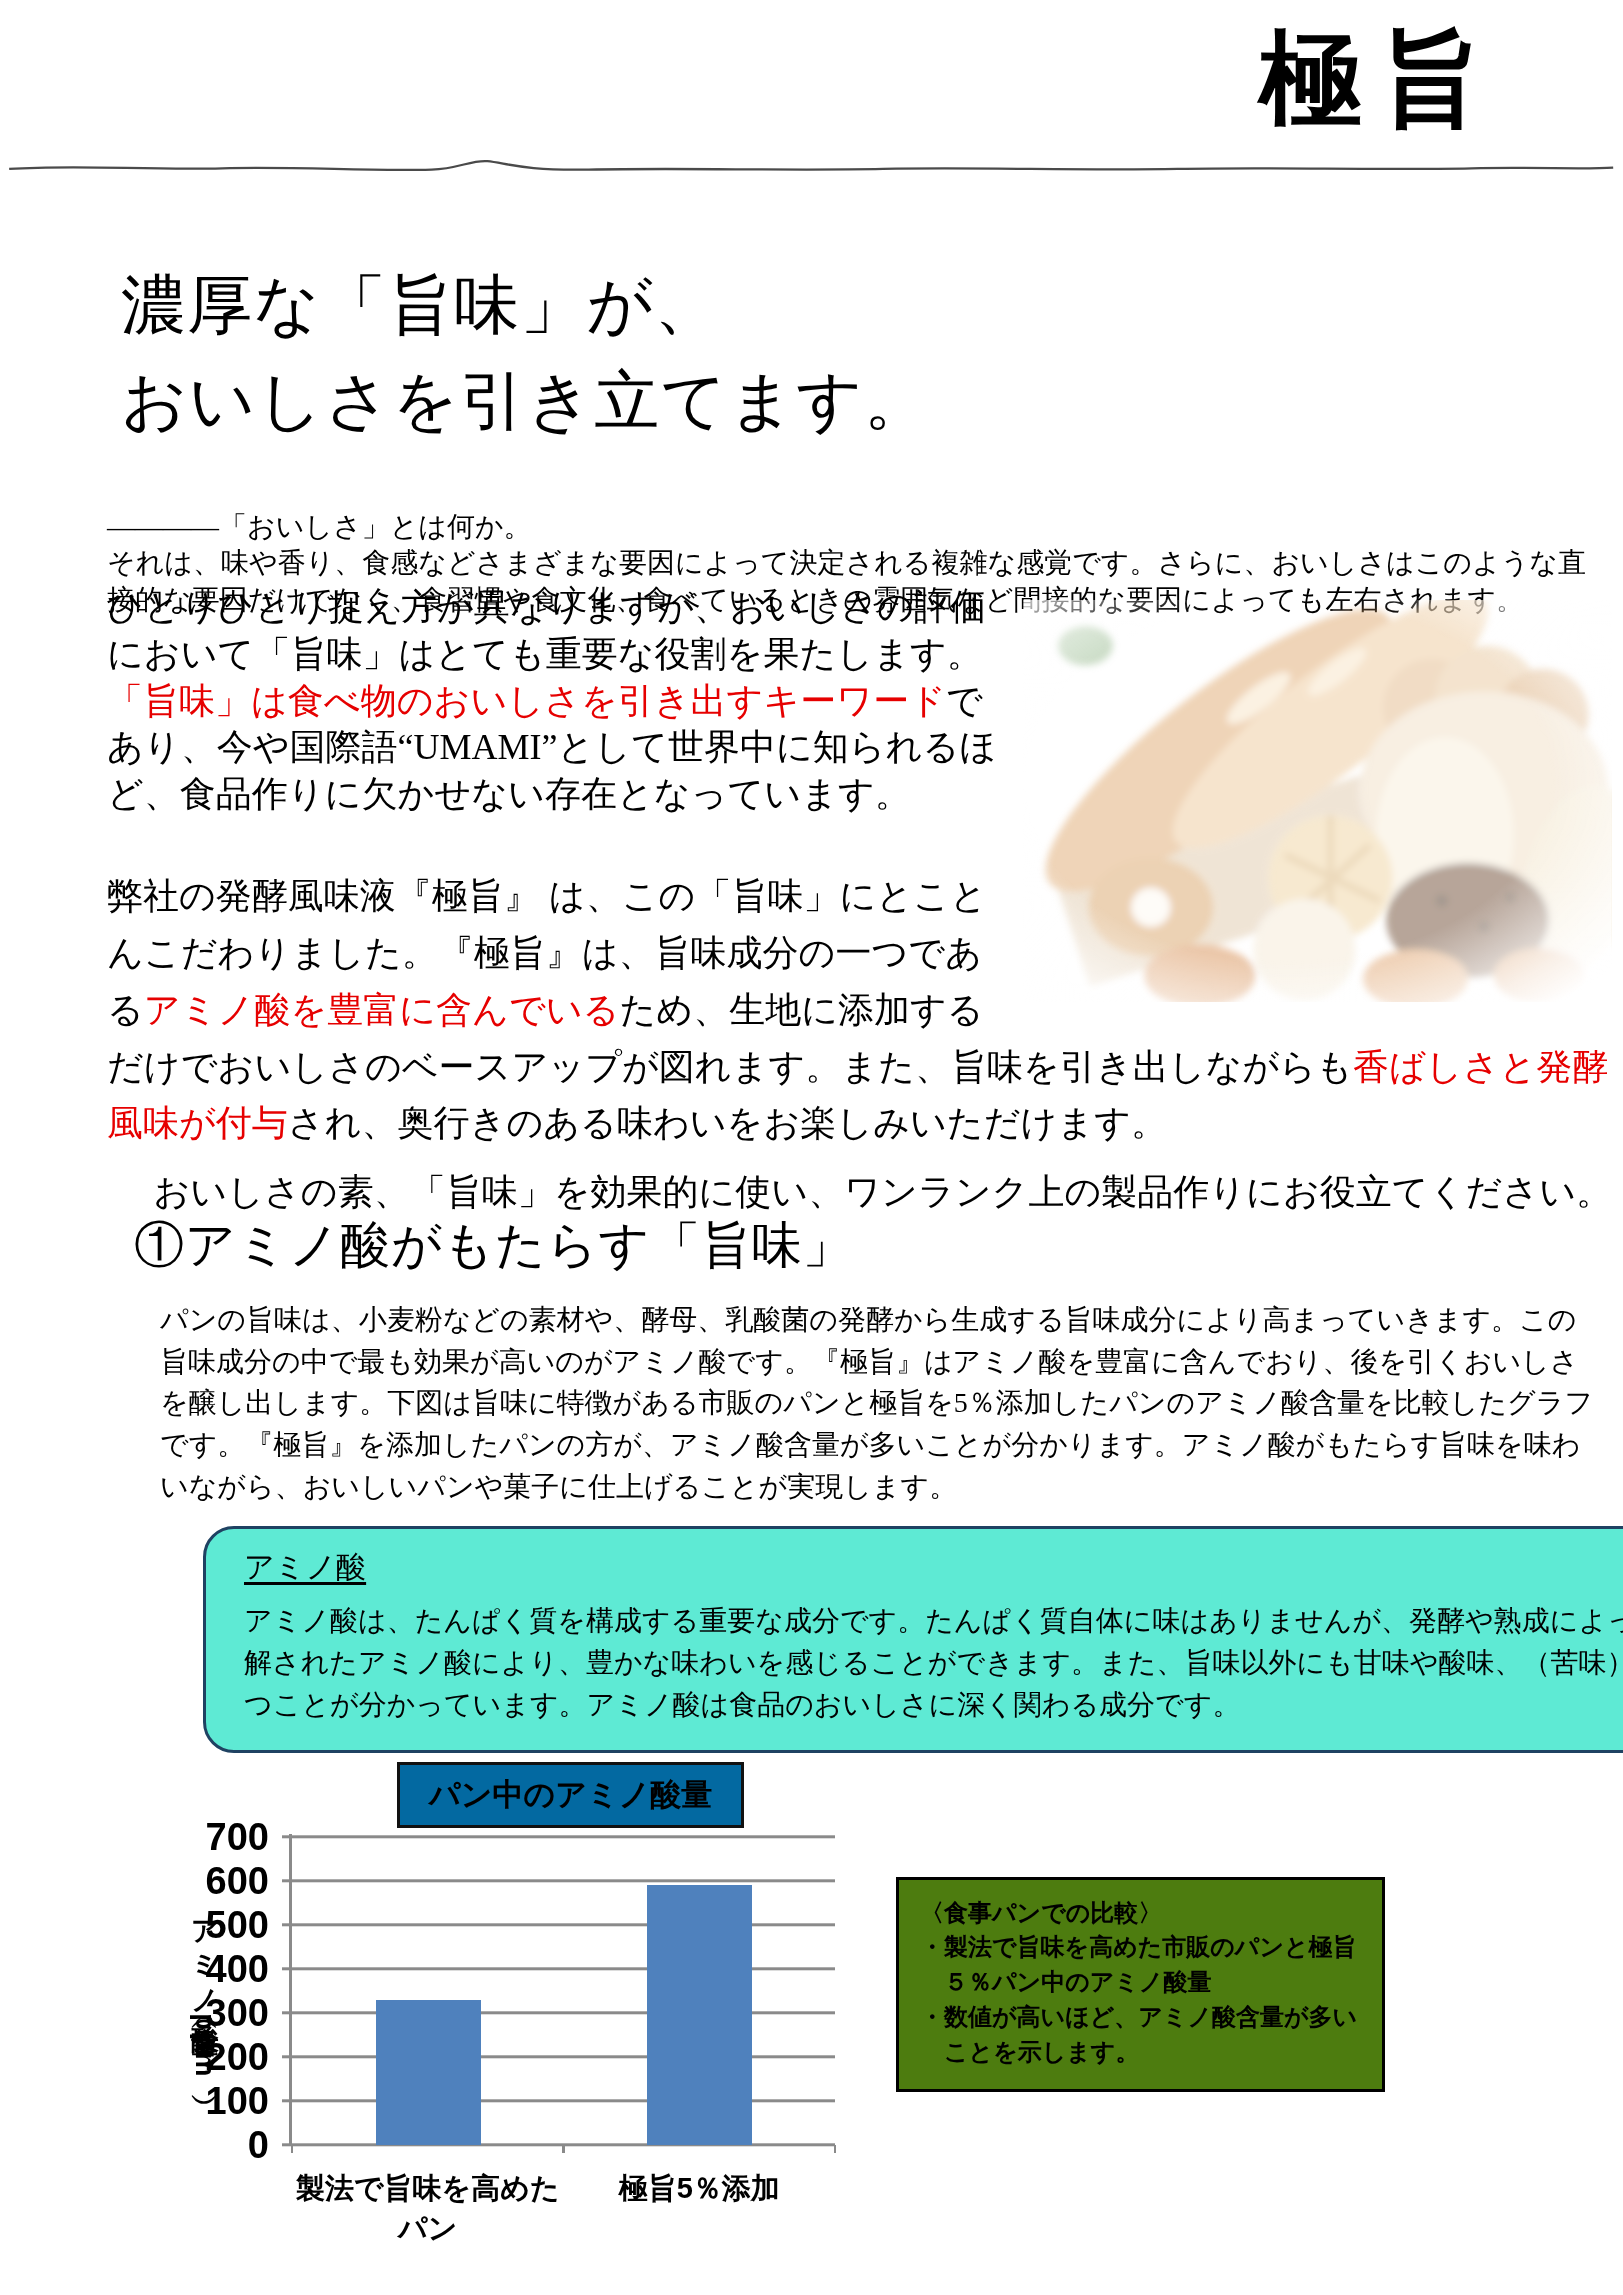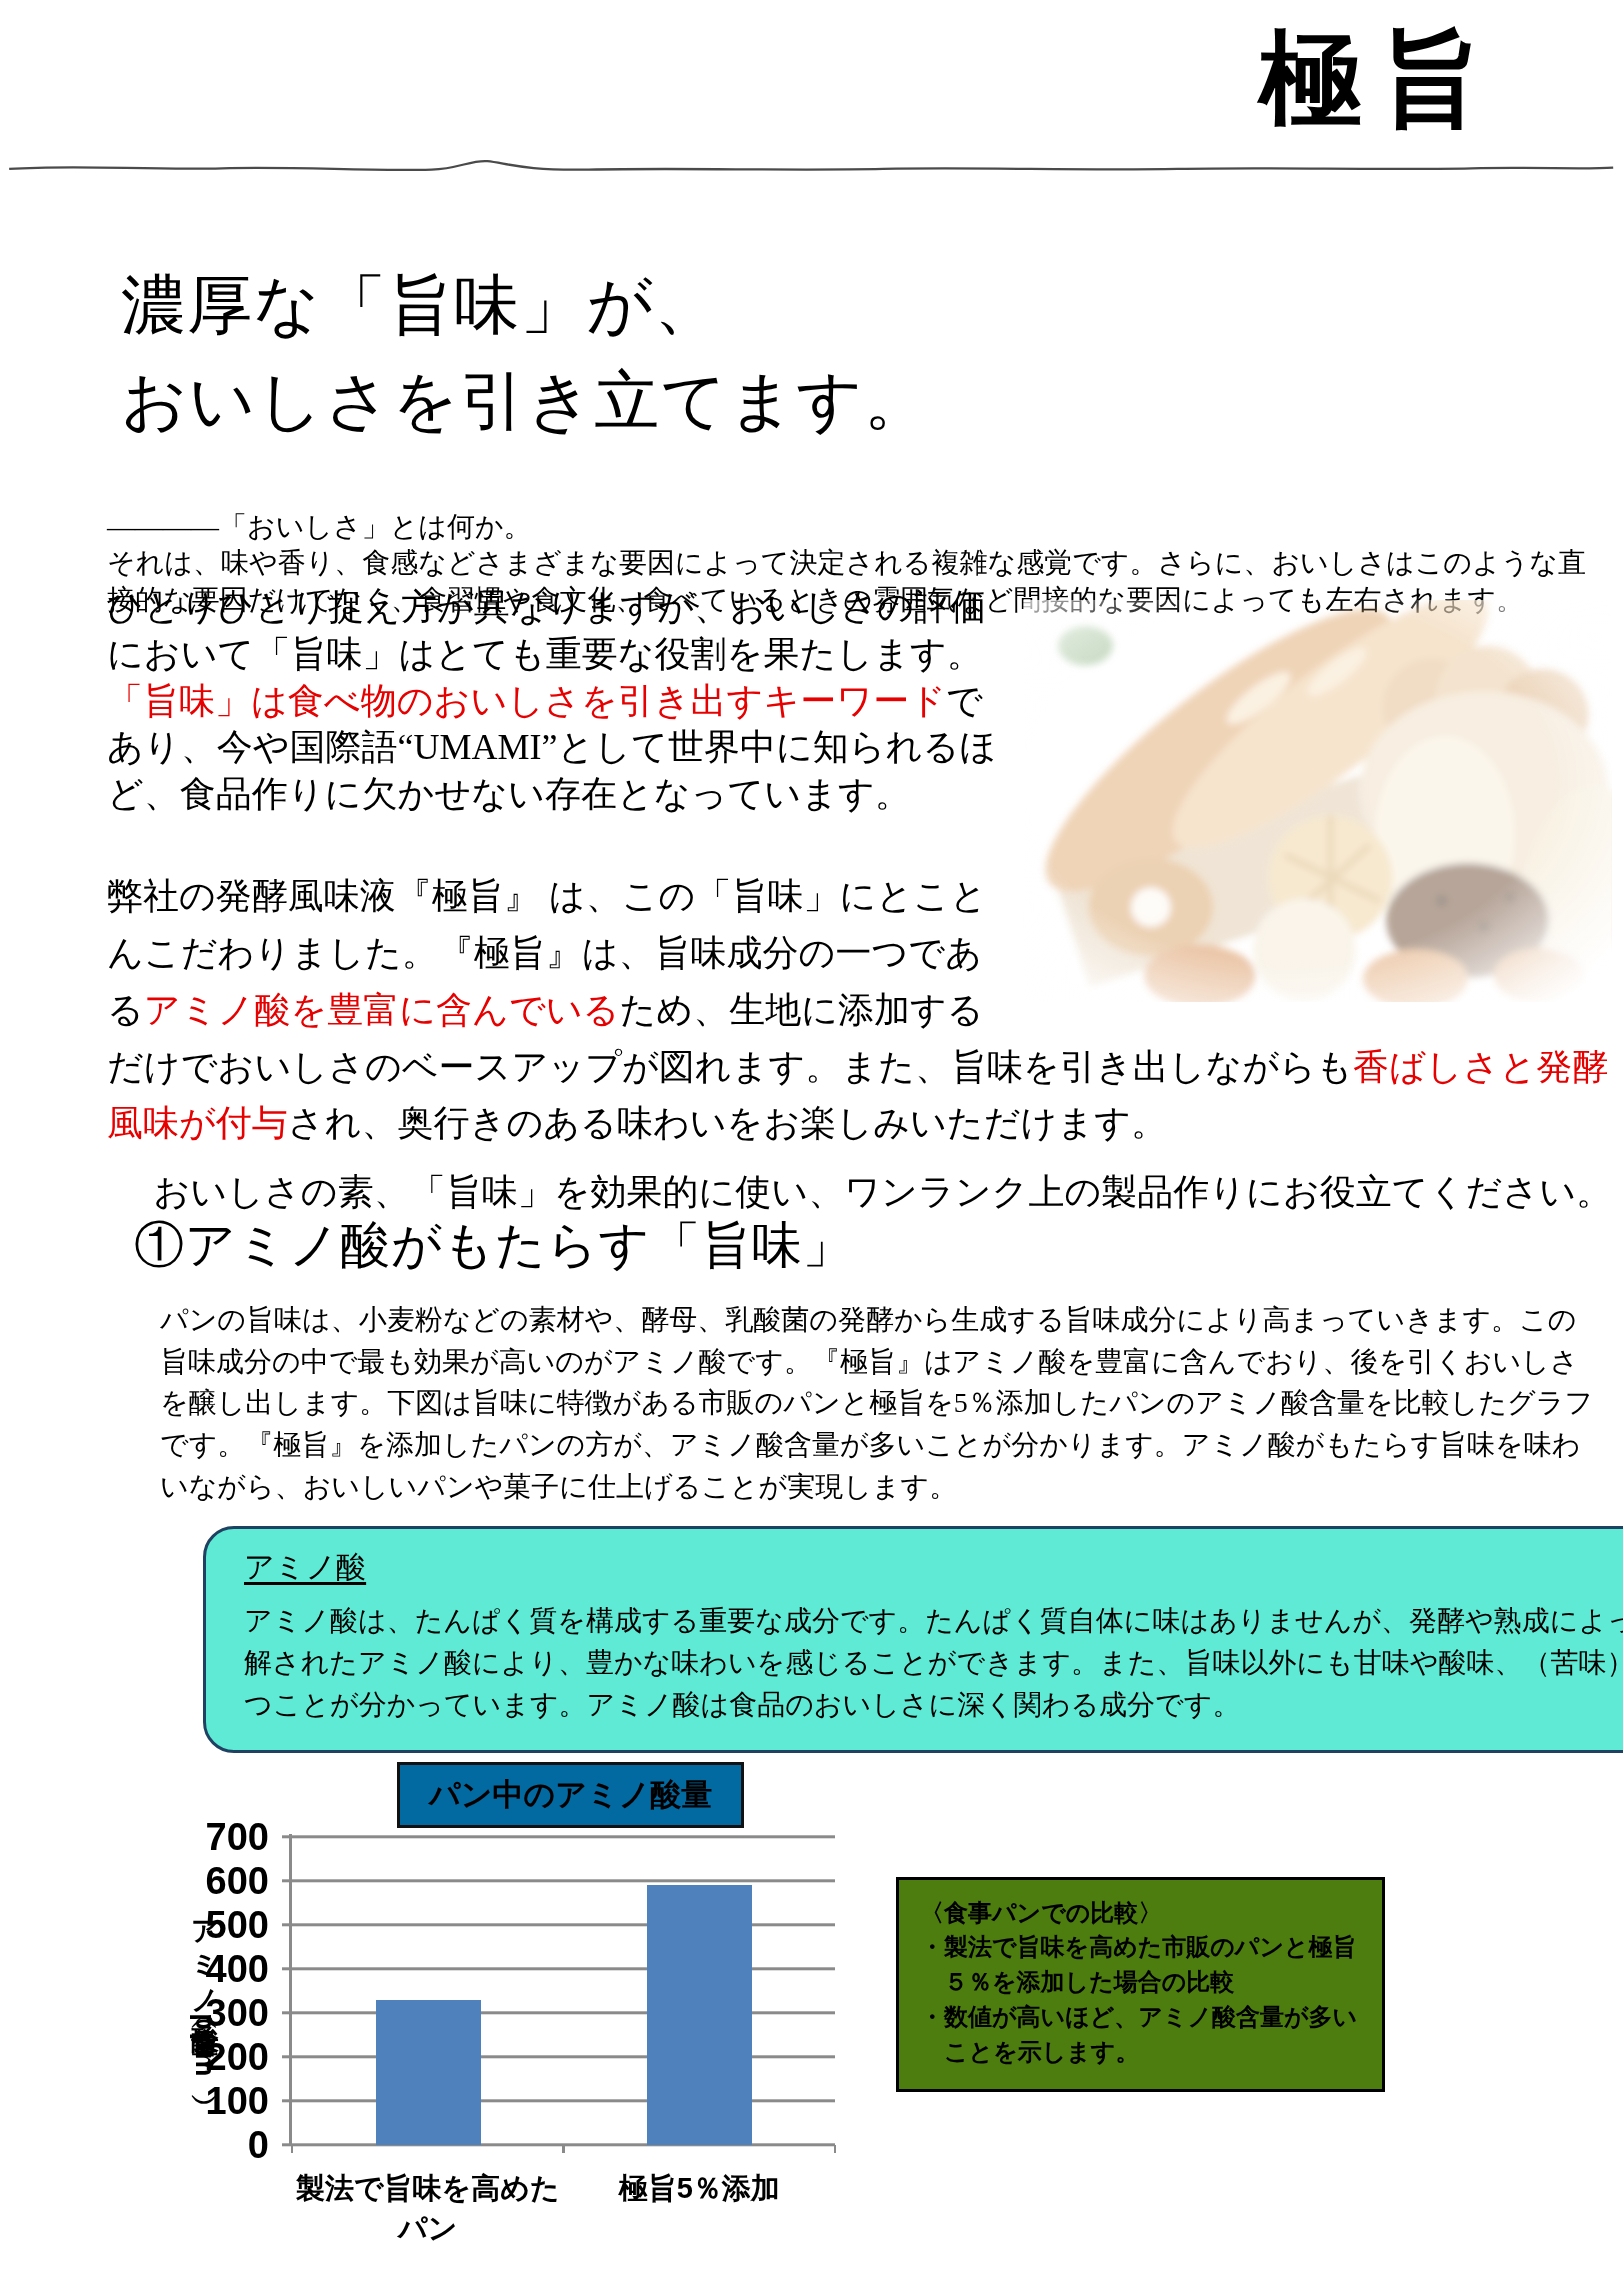--- a/index.html
+++ b/index.html
@@ -188,19 +188,19 @@
     </div>
 
   <div class="x-labels">
       <div class="xlabel">製法で旨味を高めたパン</div>
       <div class="xlabel">極旨5％添加</div>
     </div>
 
   <div class="note-box">
     <div>〈食事パンでの比較〉</div>
     <div>
-        <div class="note-item">・製法で旨味を高めた市販のパンと極旨５％を添加した場合の比較</div>
+        <div class="note-item">・製法で旨味を高めた市販のパンと極旨５％パン中のアミノ酸量</div>
         <div class="note-item">・数値が高いほど、アミノ酸含量が多いことを示します。</div>
       </div>
   </div>
 
 </div>
 
 
 </body></html>

